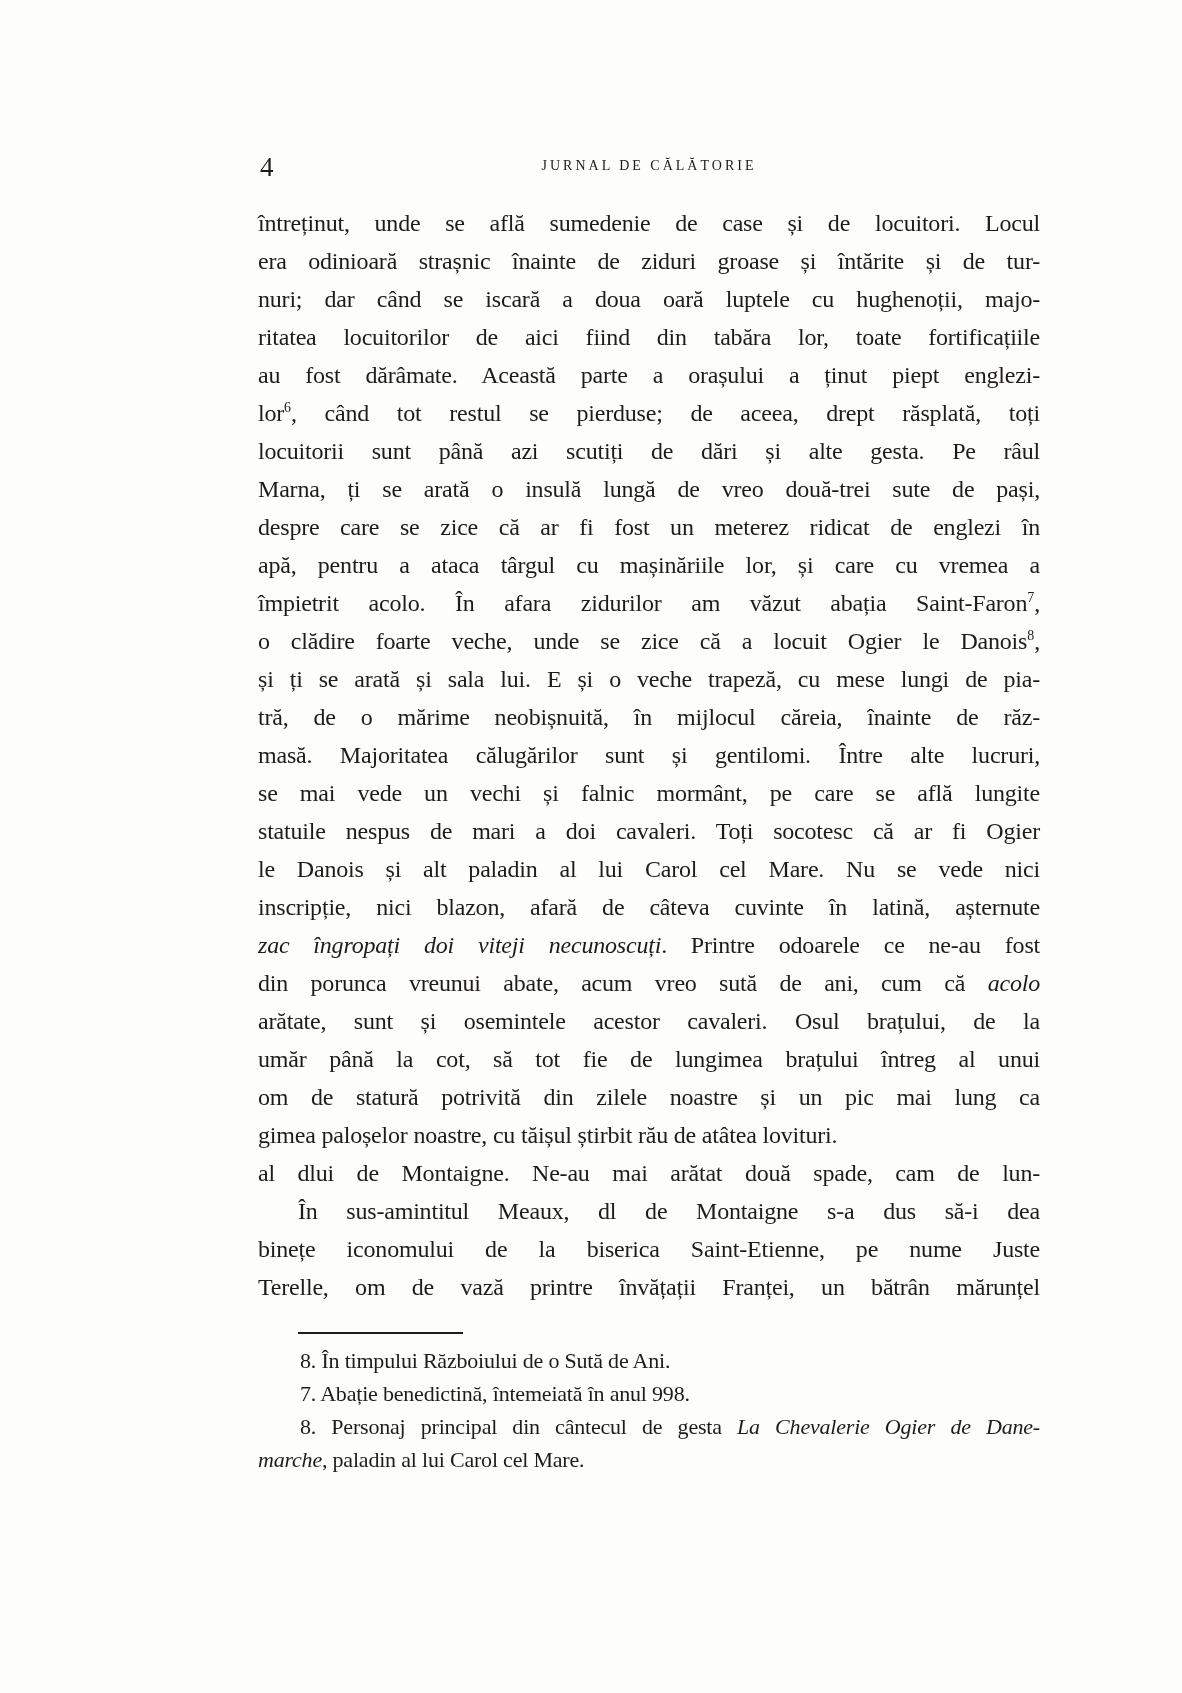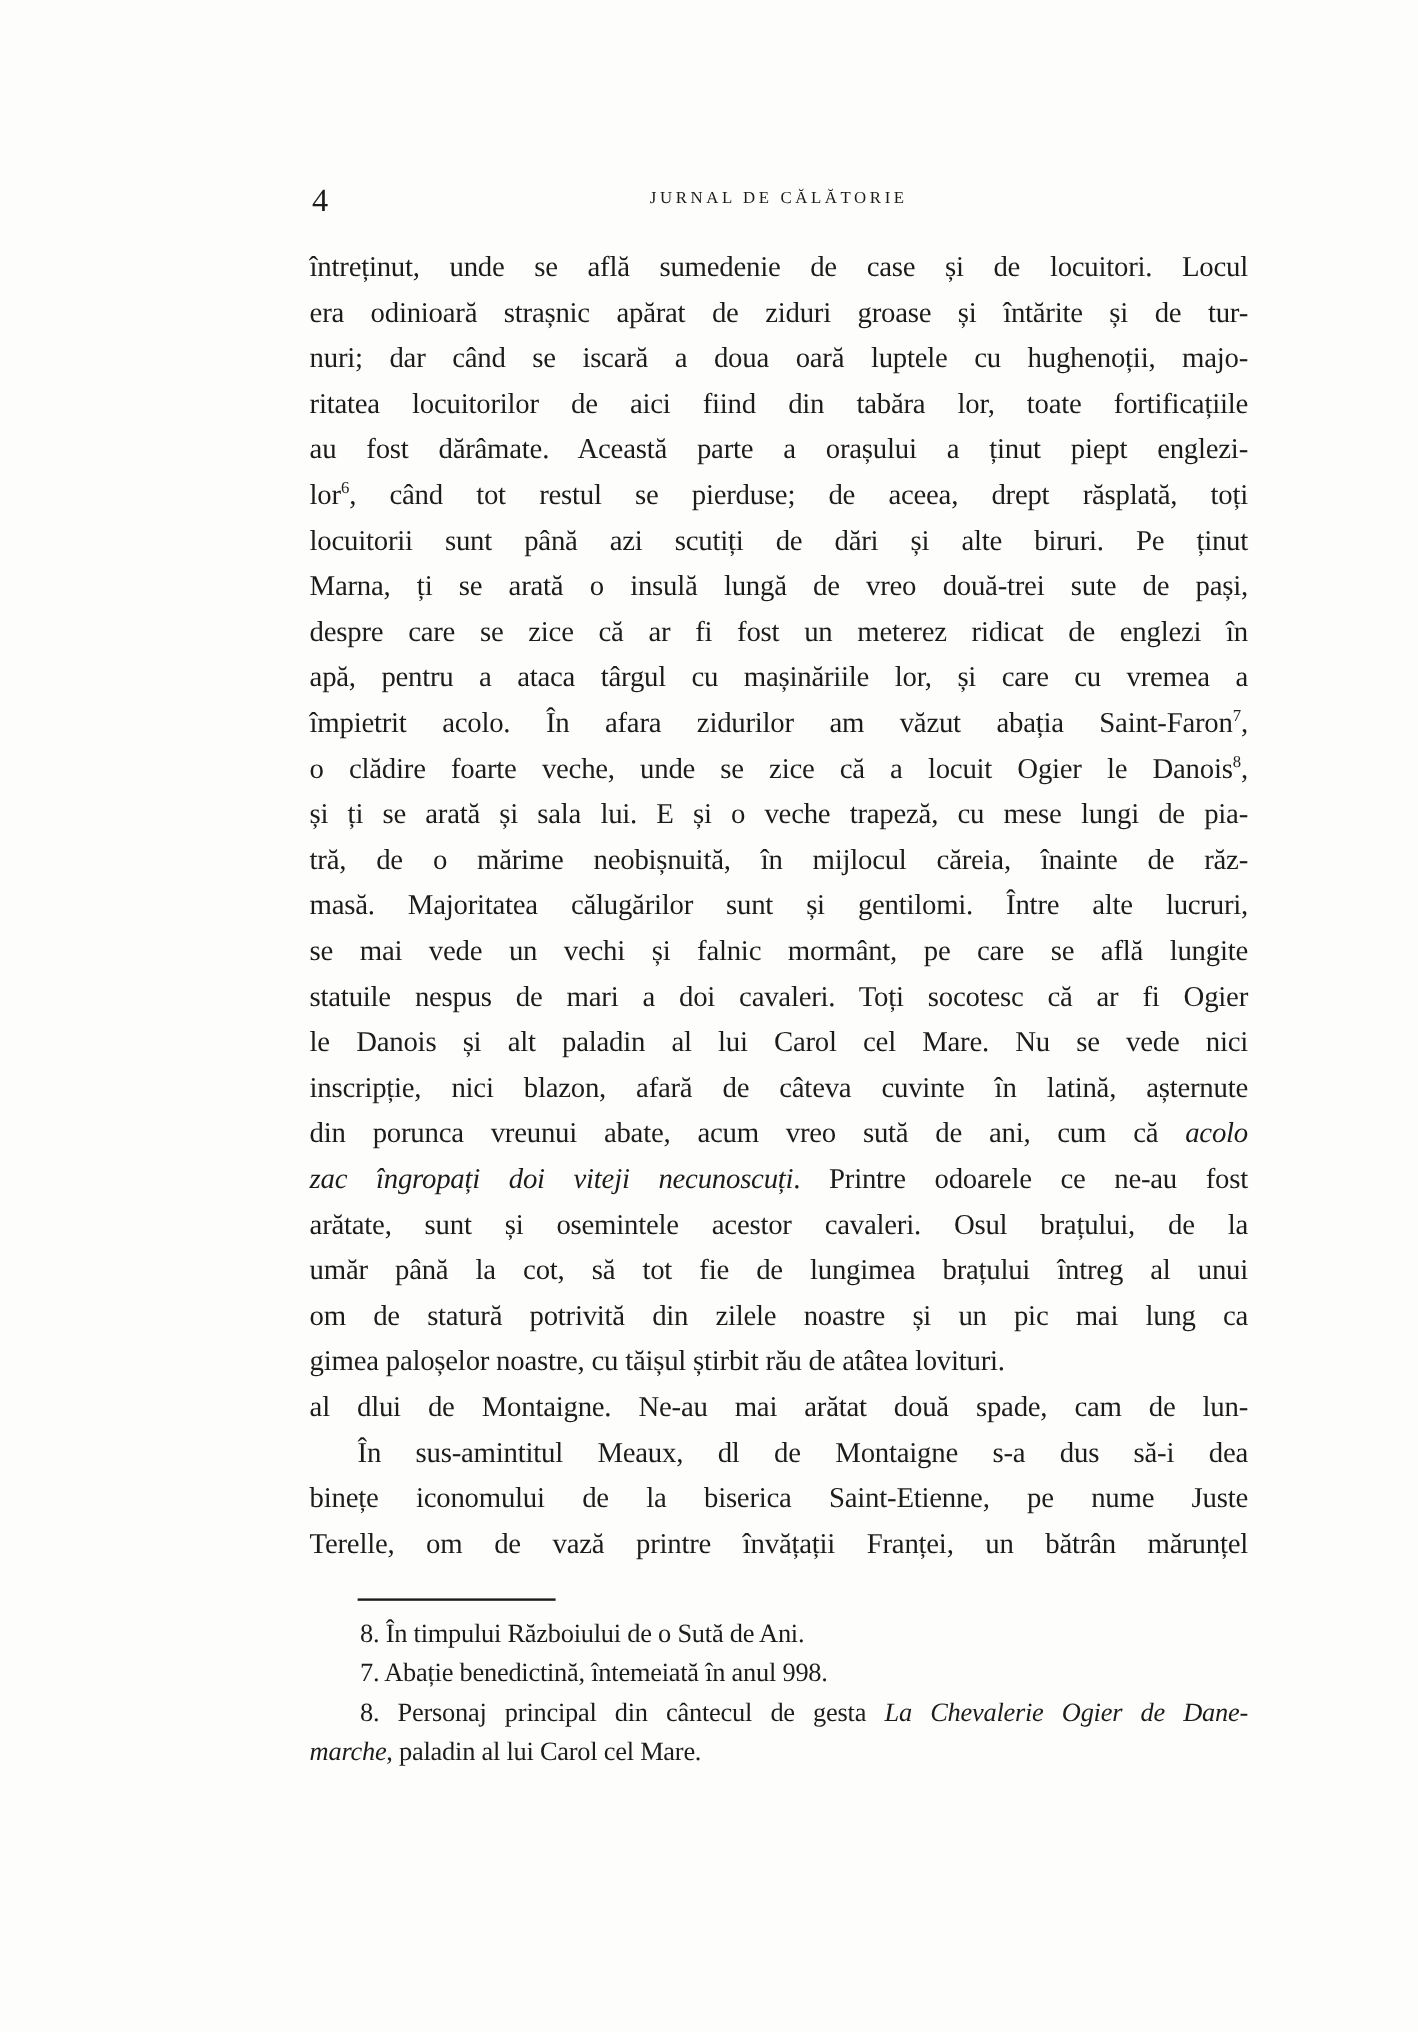--- a/index.html
+++ b/index.html
@@ -57,40 +57,40 @@
 <div class="page" style="background: rgb(253, 253, 252); color: rgb(30, 28, 26);">
 
   <div class="runhead">
     <div class="pagenum">4</div>
     <div class="rtitle">JURNAL DE CĂLĂTORIE</div>
   </div>
 
   <div class="textblock">
     <div>
         <div class="bline"><span>întreținut, unde se află sumedenie de case și de locuitori. Locul</span></div>
-        <div class="bline"><span>era odinioară strașnic apărat de ziduri groase și întărite și de tur-</span></div>
+        <div class="bline"><span>era odinioară strașnic înainte de ziduri groase și întărite și de tur-</span></div>
         <div class="bline"><span>nuri; dar când se iscară a doua oară luptele cu hughenoții, majo-</span></div>
         <div class="bline"><span>ritatea locuitorilor de aici fiind din tabăra lor, toate fortificațiile</span></div>
         <div class="bline"><span>au fost dărâmate. Această parte a orașului a ținut piept englezi-</span></div>
         <div class="bline"><span>lor</span><sup>6</sup><span>, când tot restul se pierduse; de aceea, drept răsplată, toți</span></div>
-        <div class="bline"><span>locuitorii sunt până azi scutiți de dări și alte biruri. Pe ținut</span></div>
+        <div class="bline"><span>locuitorii sunt până azi scutiți de dări și alte gesta. Pe râul</span></div>
         <div class="bline"><span>Marna, ți se arată o insulă lungă de vreo două-trei sute de pași,</span></div>
         <div class="bline"><span>despre care se zice că ar fi fost un meterez ridicat de englezi în</span></div>
         <div class="bline"><span>apă, pentru a ataca târgul cu mașinăriile lor, și care cu vremea a</span></div>
         <div class="bline"><span>împietrit acolo. În afara zidurilor am văzut abația Saint-Faron</span><sup>7</sup><span>,</span></div>
         <div class="bline"><span>o clădire foarte veche, unde se zice că a locuit Ogier le Danois</span><sup>8</sup><span>,</span></div>
         <div class="bline"><span>și ți se arată și sala lui. E și o veche trapeză, cu mese lungi de pia-</span></div>
         <div class="bline"><span>tră, de o mărime neobișnuită, în mijlocul căreia, înainte de răz-</span></div>
         <div class="bline"><span>masă. Majoritatea călugărilor sunt și gentilomi. Între alte lucruri,</span></div>
         <div class="bline"><span>se mai vede un vechi și falnic mormânt, pe care se află lungite</span></div>
         <div class="bline"><span>statuile nespus de mari a doi cavaleri. Toți socotesc că ar fi Ogier</span></div>
         <div class="bline"><span>le Danois și alt paladin al lui Carol cel Mare. Nu se vede nici</span></div>
         <div class="bline"><span>inscripție, nici blazon, afară de câteva cuvinte în latină, așternute</span></div>
+        <div class="bline"><i>zac îngropați doi viteji necunoscuți</i><span>. Printre odoarele ce ne-au fost</span></div>
         <div class="bline"><span>din porunca vreunui abate, acum vreo sută de ani, cum că </span><i>acolo</i></div>
-        <div class="bline"><i>zac îngropați doi viteji necunoscuți</i><span>. Printre odoarele ce ne-au fost</span></div>
         <div class="bline"><span>arătate, sunt și osemintele acestor cavaleri. Osul brațului, de la</span></div>
         <div class="bline"><span>umăr până la cot, să tot fie de lungimea brațului întreg al unui</span></div>
         <div class="bline"><span>om de statură potrivită din zilele noastre și un pic mai lung ca</span></div>
         <div class="bline end"><span>gimea paloșelor noastre, cu tăișul știrbit rău de atâtea lovituri.</span></div>
         <div class="bline"><span>al dlui de Montaigne. Ne-au mai arătat două spade, cam de lun-</span></div>
         <div class="bline ind"><span>În sus-amintitul Meaux, dl de Montaigne s-a dus să-i dea</span></div>
         <div class="bline"><span>binețe iconomului de la biserica Saint-Etienne, pe nume Juste</span></div>
         <div class="bline"><span>Terelle, om de vază printre învățații Franței, un bătrân mărunțel</span></div>
       </div>
     <div class="fnsep"></div>

